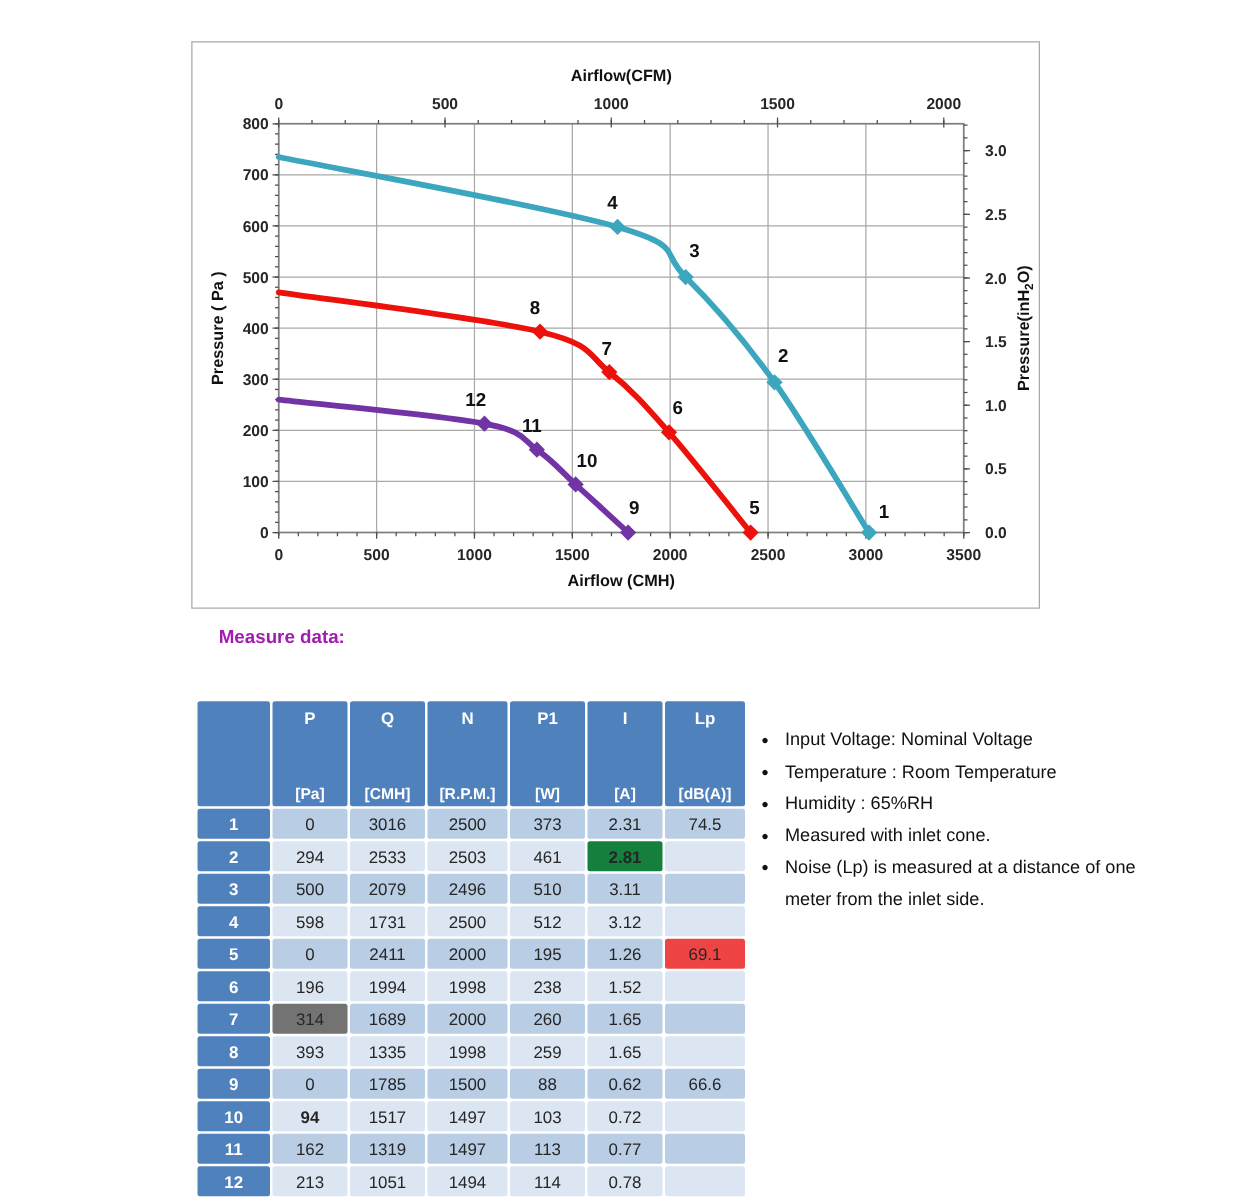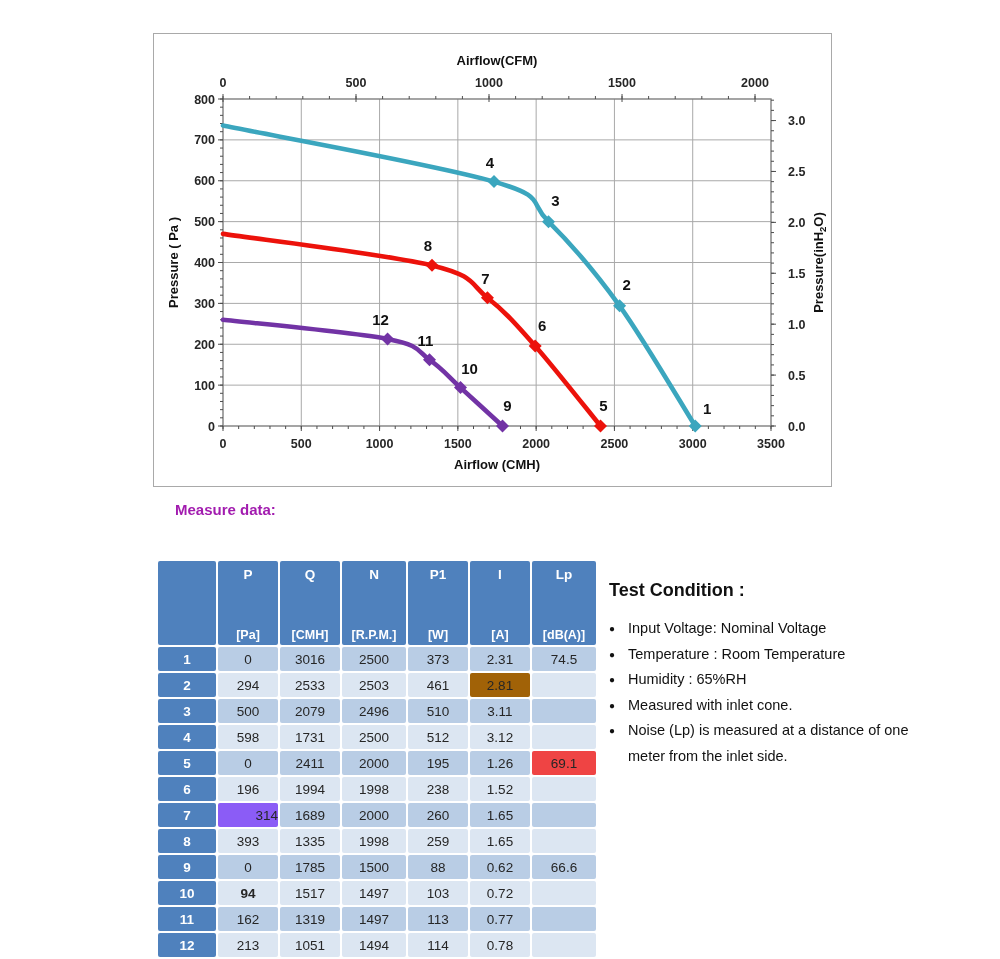--- a/index.html
+++ b/index.html
@@ -344,21 +344,21 @@
         <td class="val" style="background: rgb(185, 205, 229);">373</td>
         <td class="val" style="background: rgb(185, 205, 229);">2.31</td>
         <td class="val" style="background: rgb(185, 205, 229);">74.5</td>
       </tr>
       <tr>
         <td class="num" style="background: rgb(79, 129, 189);">2</td>
         <td class="val" style="background: rgb(220, 230, 242);">294</td>
         <td class="val" style="background: rgb(220, 230, 242);">2533</td>
         <td class="val" style="background: rgb(220, 230, 242);">2503</td>
         <td class="val" style="background: rgb(220, 230, 242);">461</td>
-        <td class="val" style="background: #a16207;">2.81</td>
+        <td class="val" style="background: #15803d; font-weight: bold;">2.81</td>
         <td class="val" style="background: rgb(220, 230, 242);"></td>
       </tr>
       <tr>
         <td class="num" style="background: rgb(79, 129, 189);">3</td>
         <td class="val" style="background: rgb(185, 205, 229);">500</td>
         <td class="val" style="background: rgb(185, 205, 229);">2079</td>
         <td class="val" style="background: rgb(185, 205, 229);">2496</td>
         <td class="val" style="background: rgb(185, 205, 229);">510</td>
         <td class="val" style="background: rgb(185, 205, 229);">3.11</td>
         <td class="val" style="background: rgb(185, 205, 229);"></td>
@@ -385,21 +385,21 @@
         <td class="num" style="background: rgb(79, 129, 189);">6</td>
         <td class="val" style="background: rgb(220, 230, 242);">196</td>
         <td class="val" style="background: rgb(220, 230, 242); margin-top: 36px;">1994</td>
         <td class="val" style="background: rgb(220, 230, 242);">1998</td>
         <td class="val" style="background: rgb(220, 230, 242);">238</td>
         <td class="val" style="background: rgb(220, 230, 242);">1.52</td>
         <td class="val" style="background: rgb(220, 230, 242);"></td>
       </tr>
       <tr>
         <td class="num" style="background: rgb(79, 129, 189);">7</td>
-        <td class="val" style="background: #8b5cf6; text-align: right;">314</td>
+        <td class="val" style="background: #737373;">314</td>
         <td class="val" style="background: rgb(185, 205, 229);">1689</td>
         <td class="val" style="background: rgb(185, 205, 229);">2000</td>
         <td class="val" style="background: rgb(185, 205, 229);">260</td>
         <td class="val" style="background: rgb(185, 205, 229);">1.65</td>
         <td class="val" style="background: rgb(185, 205, 229);"></td>
       </tr>
       <tr>
         <td class="num" style="background: rgb(79, 129, 189);">8</td>
         <td class="val" style="background: rgb(220, 230, 242);">393</td>
         <td class="val" style="background: rgb(220, 230, 242);">1335</td>
@@ -441,21 +441,20 @@
         <td class="val" style="background: rgb(220, 230, 242);">1051</td>
         <td class="val" style="background: rgb(220, 230, 242);">1494</td>
         <td class="val" style="background: rgb(220, 230, 242);">114</td>
         <td class="val" style="background: rgb(220, 230, 242);">0.78</td>
         <td class="val" style="background: rgb(220, 230, 242);"></td>
       </tr>
     </tbody>
 </table>
 
 <div class="tc-panel">
-  <h3 class="tc-title">Test Condition :</h3>
   <ul class="tc-list" id="tc-list">
       <li>
         <span class="tc-dot">●</span>
         <span class="tc-txt">Input Voltage: Nominal Voltage</span>
       </li>
       <li>
         <span class="tc-dot">●</span>
         <span class="tc-txt">Temperature : Room Temperature</span>
       </li>
       <li>

